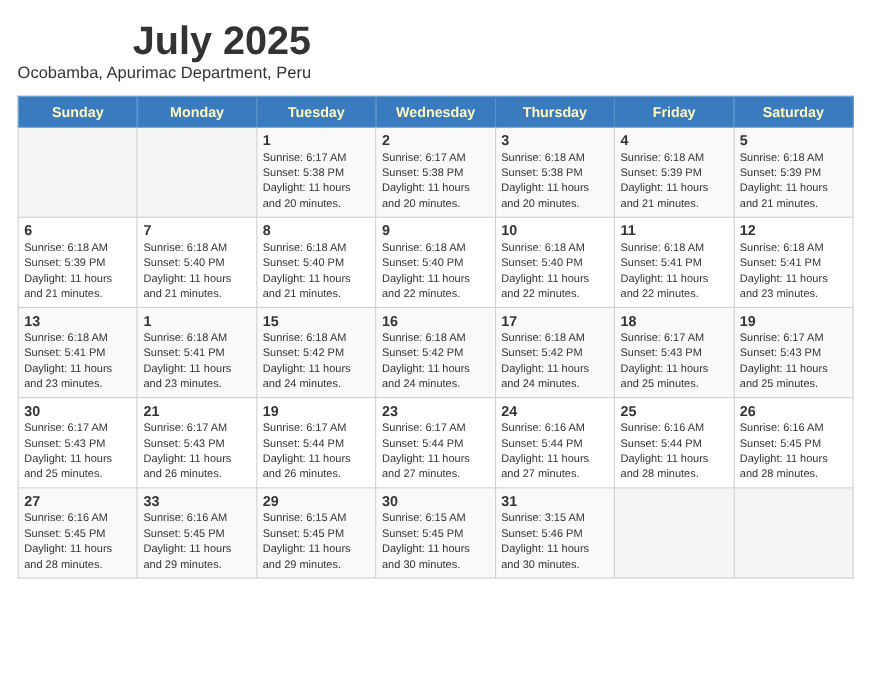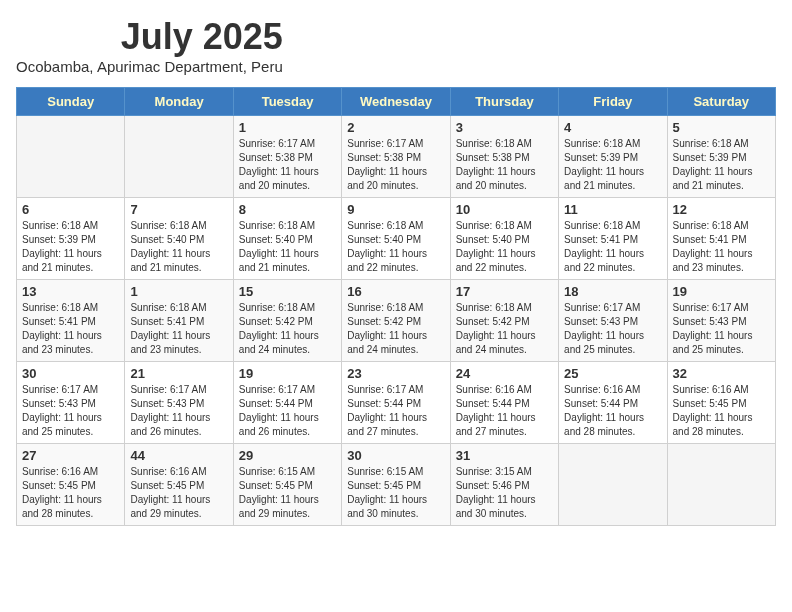--- a/index.html
+++ b/index.html
@@ -269,35 +269,35 @@
 Sunset: 5:44 PM
 Daylight: 11 hours and 27 minutes.</div>
         </td>
         <td>
           <span class="day-number">25</span>
           <div class="day-info">Sunrise: 6:16 AM
 Sunset: 5:44 PM
 Daylight: 11 hours and 28 minutes.</div>
         </td>
         <td>
-          <span class="day-number">32</span>
+          <span class="day-number">26</span>
           <div class="day-info">Sunrise: 6:16 AM
 Sunset: 5:45 PM
 Daylight: 11 hours and 28 minutes.</div>
         </td>
       </tr>
       <tr>
         <td>
           <span class="day-number">27</span>
           <div class="day-info">Sunrise: 6:16 AM
 Sunset: 5:45 PM
 Daylight: 11 hours and 28 minutes.</div>
         </td>
         <td>
-          <span class="day-number">44</span>
+          <span class="day-number">33</span>
           <div class="day-info">Sunrise: 6:16 AM
 Sunset: 5:45 PM
 Daylight: 11 hours and 29 minutes.</div>
         </td>
         <td>
           <span class="day-number">29</span>
           <div class="day-info">Sunrise: 6:15 AM
 Sunset: 5:45 PM
 Daylight: 11 hours and 29 minutes.</div>
         </td>

